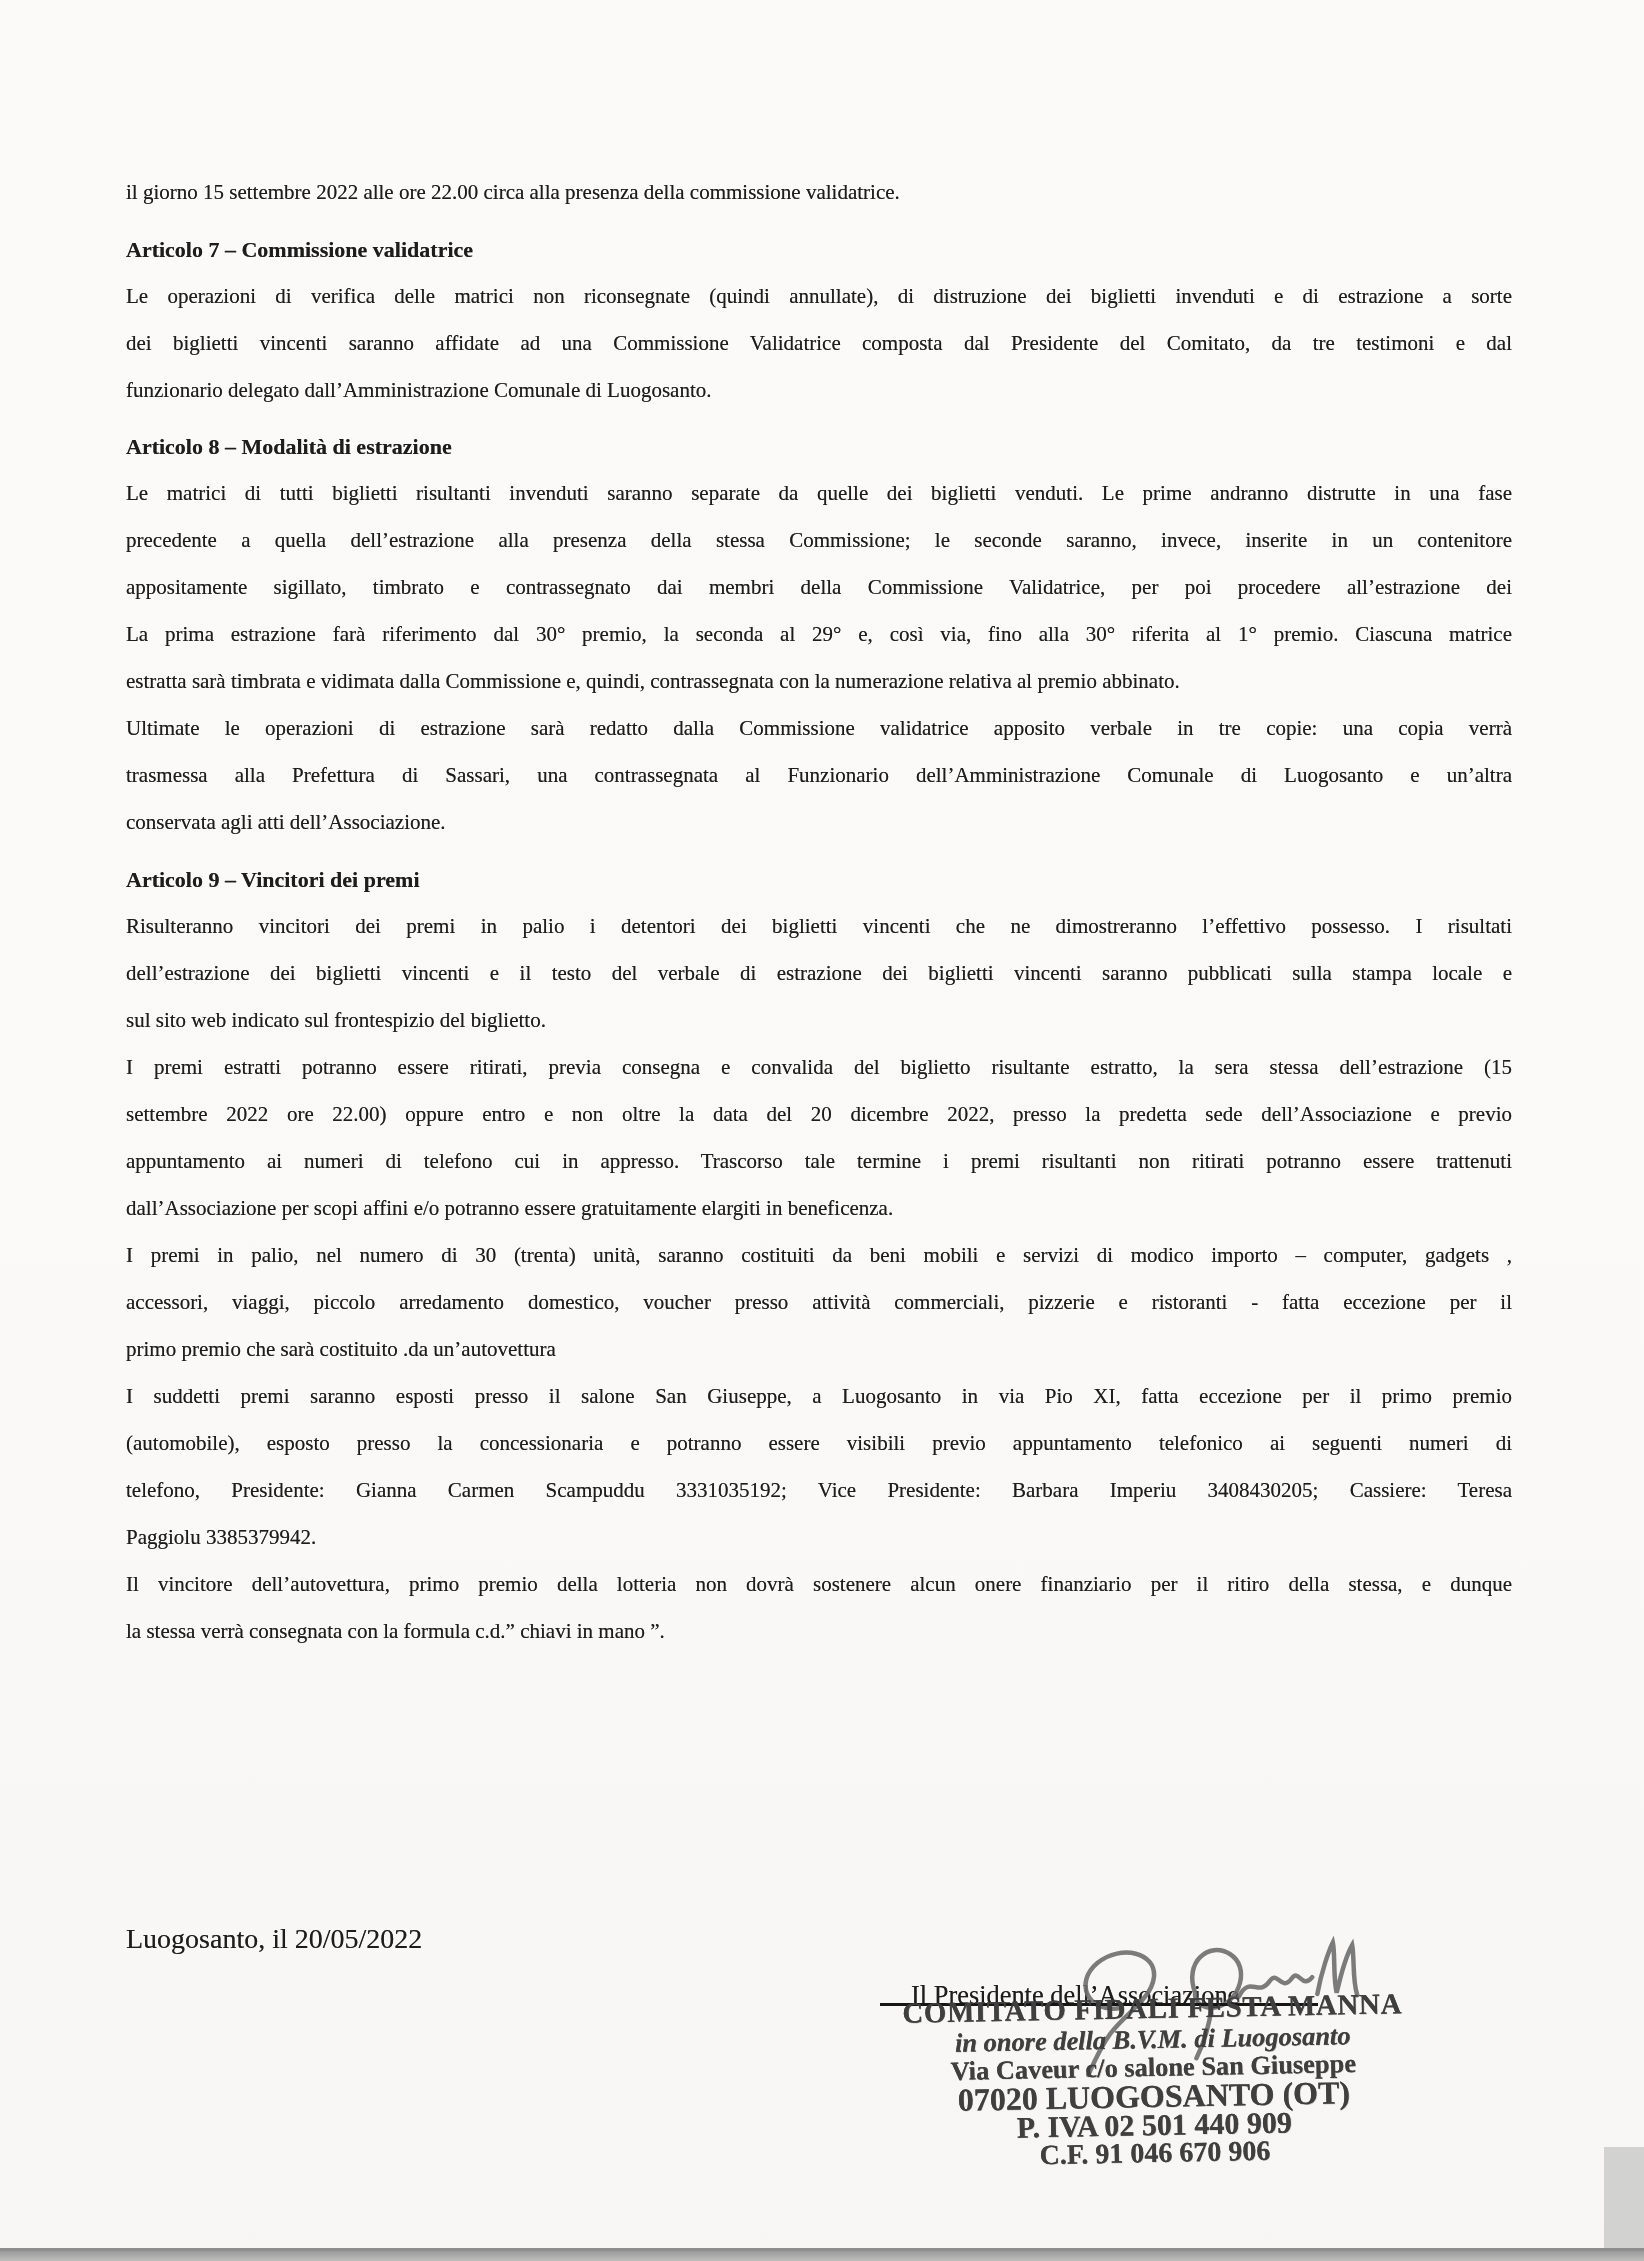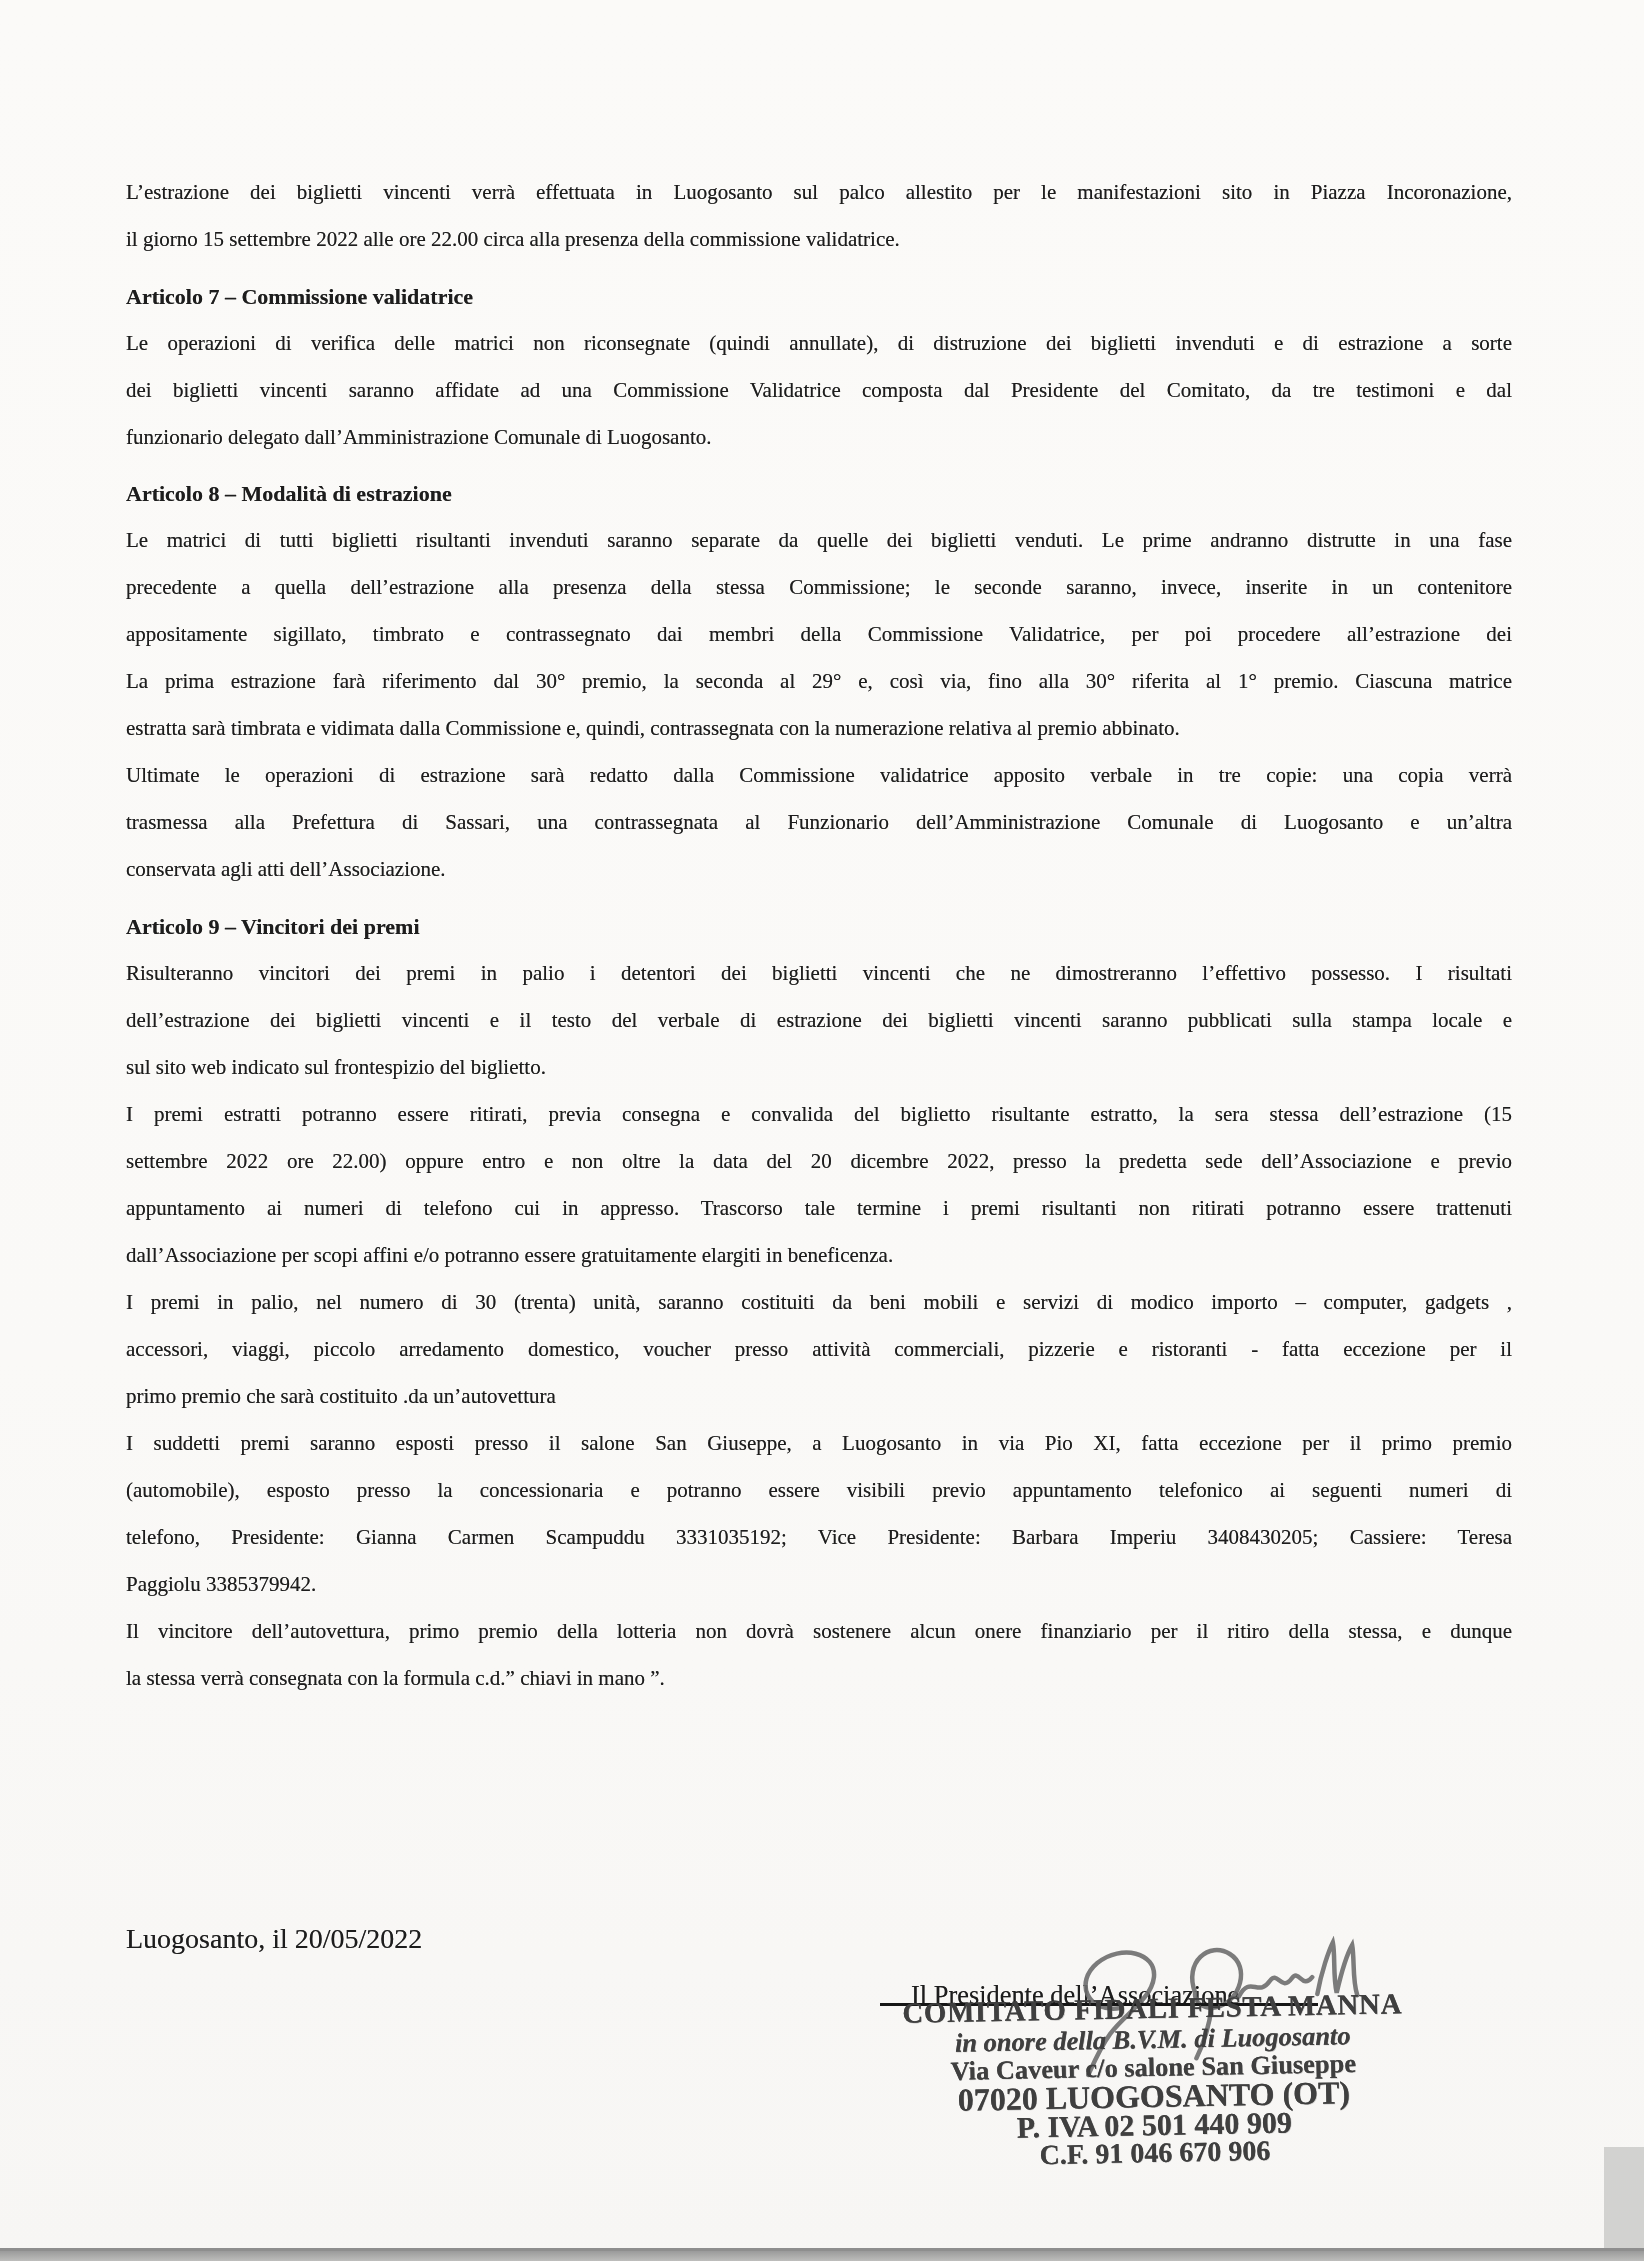--- a/index.html
+++ b/index.html
@@ -35,21 +35,20 @@
   .scanband{position:absolute;left:0;top:2251px;width:1644px;height:10.3px;
        background:linear-gradient(180deg,#9a9a9a,#bdbdbc);}
   .scancorner{position:absolute;left:1604px;top:2147px;width:40px;height:114px;background:#d2d2d0;}
 </style>
 </head>
 <body>
 
 <div class="page">
 
   <div class="textcol">
-    <div class="row j">L’estrazione dei biglietti vincenti verrà effettuata in Luogosanto sul palco allestito per le manifestazioni sito in Piazza Incoronazione,</div>
     <div class="row l">il giorno 15 settembre 2022 alle ore 22.00 circa alla presenza della commissione validatrice.</div>
 
     <div class="row head">Articolo 7 – Commissione validatrice</div>
     <div class="row j">Le operazioni di verifica delle matrici non riconsegnate (quindi annullate), di distruzione dei biglietti invenduti e di estrazione a sorte</div>
     <div class="row j">dei biglietti vincenti saranno affidate ad una Commissione Validatrice composta dal Presidente del Comitato, da tre testimoni e dal</div>
     <div class="row l">funzionario delegato dall’Amministrazione Comunale di Luogosanto.</div>
 
     <div class="row head">Articolo 8 – Modalità di estrazione</div>
     <div class="row j">Le matrici di tutti biglietti risultanti invenduti saranno separate da quelle dei biglietti venduti. Le prime andranno distrutte in una fase</div>
     <div class="row j">precedente a quella dell’estrazione alla presenza della stessa Commissione; le seconde saranno, invece, inserite in un contenitore</div>

